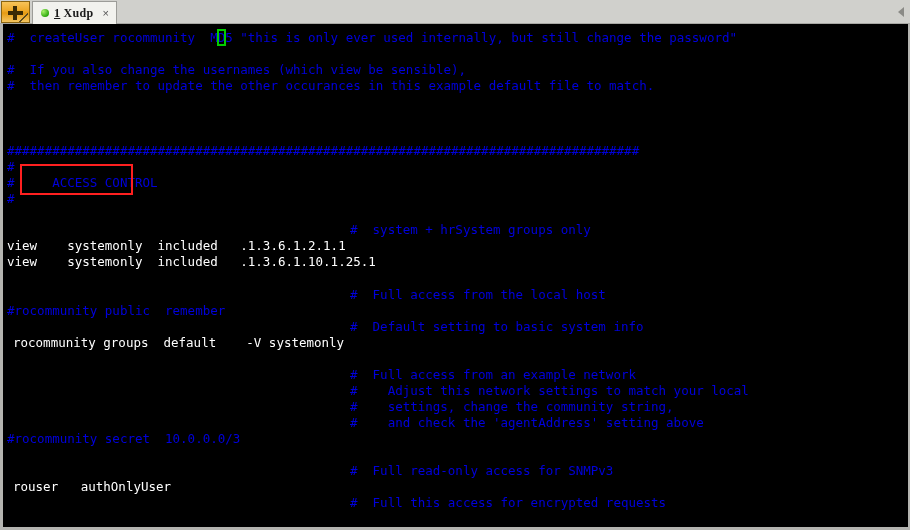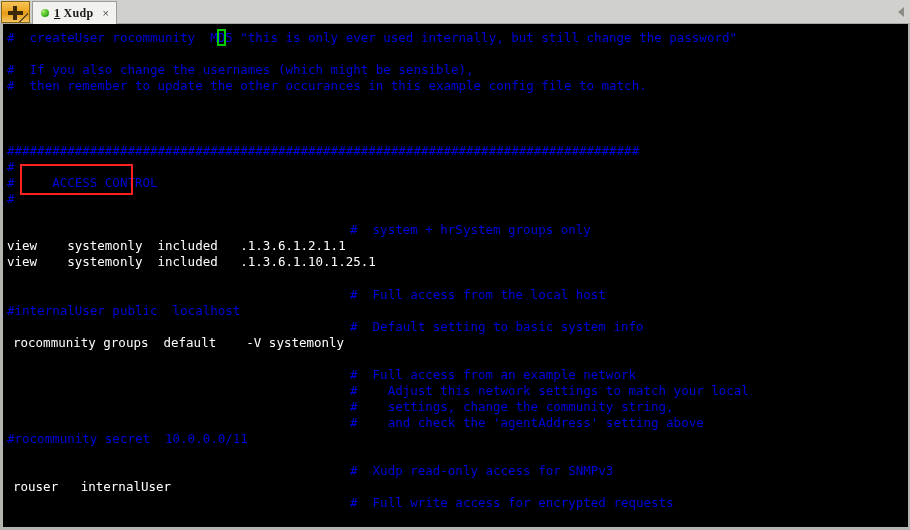--- a/index.html
+++ b/index.html
@@ -214,41 +214,41 @@
     <div id="tabbar-arrow">
       <span class="tri"></span>
     </div>
   </div>
 
   <div id="term-frame">
     <div id="screen">
 
       <div id="rows-container">
           <div class="row" style="top: 6px; padding-left: 4px;"><span class="c-comment">#  createUser rocommunity  M</span><span class="c-comment cursor-block">D</span><span class="c-comment">5 "this is only ever used internally, but still change the password"</span></div>
-          <div class="row" style="top: 38px; padding-left: 4px;"><span class="c-comment">#  If you also change the usernames (which might be sensible),</span></div>
-          <div class="row" style="top: 54px; padding-left: 4px;"><span class="c-comment">#  then remember to update the other occurances in this example config file to match.</span></div>
+          <div class="row" style="top: 38px; padding-left: 4px;"><span class="c-comment">#  If you also change the usernames (which view be sensible),</span></div>
+          <div class="row" style="top: 54px; padding-left: 4px;"><span class="c-comment">#  then remember to update the other occurances in this example default file to match.</span></div>
           <div class="row" style="top: 119px; padding-left: 4px;"><span class="c-comment">####################################################################################</span></div>
           <div class="row" style="top: 135px; padding-left: 4px;"><span class="c-comment">#</span></div>
           <div class="row" style="top: 151px; padding-left: 4px;"><span class="c-comment">#     ACCESS CONTROL</span></div>
           <div class="row" style="top: 167px; padding-left: 4px;"><span class="c-comment">#</span></div>
           <div class="row" style="top: 198px; padding-left: 347px;"><span class="c-comment">#  system + hrSystem groups only</span></div>
           <div class="row" style="top: 214px; padding-left: 4px;"><span class="c-code">view    systemonly  included   .1.3.6.1.2.1.1</span></div>
           <div class="row" style="top: 230px; padding-left: 4px;"><span class="c-code">view    systemonly  included   .1.3.6.1.10.1.25.1</span></div>
           <div class="row" style="top: 263px; padding-left: 347px;"><span class="c-comment">#  Full access from the local host</span></div>
-          <div class="row" style="top: 279px; padding-left: 4px;"><span class="c-comment">#internalUser public  localhost</span></div>
+          <div class="row" style="top: 279px; padding-left: 4px;"><span class="c-comment">#rocommunity public  remember</span></div>
           <div class="row" style="top: 295px; padding-left: 347px;"><span class="c-comment">#  Default setting to basic system info</span></div>
           <div class="row" style="top: 311px; padding-left: 10px;"><span class="c-code">rocommunity groups  default    -V systemonly</span></div>
           <div class="row" style="top: 343px; padding-left: 347px;"><span class="c-comment">#  Full access from an example network</span></div>
           <div class="row" style="top: 359px; padding-left: 347px;"><span class="c-comment">#    Adjust this network settings to match your local</span></div>
           <div class="row" style="top: 375px; padding-left: 347px;"><span class="c-comment">#    settings, change the community string,</span></div>
           <div class="row" style="top: 391px; padding-left: 347px;"><span class="c-comment">#    and check the 'agentAddress' setting above</span></div>
-          <div class="row" style="top: 407px; padding-left: 4px;"><span class="c-comment">#rocommunity secret  10.0.0.0/11</span></div>
-          <div class="row" style="top: 439px; padding-left: 347px;"><span class="c-comment">#  Xudp read-only access for SNMPv3</span></div>
-          <div class="row" style="top: 455px; padding-left: 10px;"><span class="c-code">rouser   internalUser</span></div>
-          <div class="row" style="top: 471px; padding-left: 347px;"><span class="c-comment">#  Full write access for encrypted requests</span></div>
+          <div class="row" style="top: 407px; padding-left: 4px;"><span class="c-comment">#rocommunity secret  10.0.0.0/3</span></div>
+          <div class="row" style="top: 439px; padding-left: 347px;"><span class="c-comment">#  Full read-only access for SNMPv3</span></div>
+          <div class="row" style="top: 455px; padding-left: 10px;"><span class="c-code">rouser   authOnlyUser</span></div>
+          <div class="row" style="top: 471px; padding-left: 347px;"><span class="c-comment">#  Full this access for encrypted requests</span></div>
         </div>
 
       <div id="annot-box" style="left: 17px; top: 140px; width: 113px; height: 31px; border-color: rgb(255, 32, 32);"></div>
 
       <div id="statusline">
         <span id="status-mode">-- INSERT --</span>
         
         
       </div>
 

